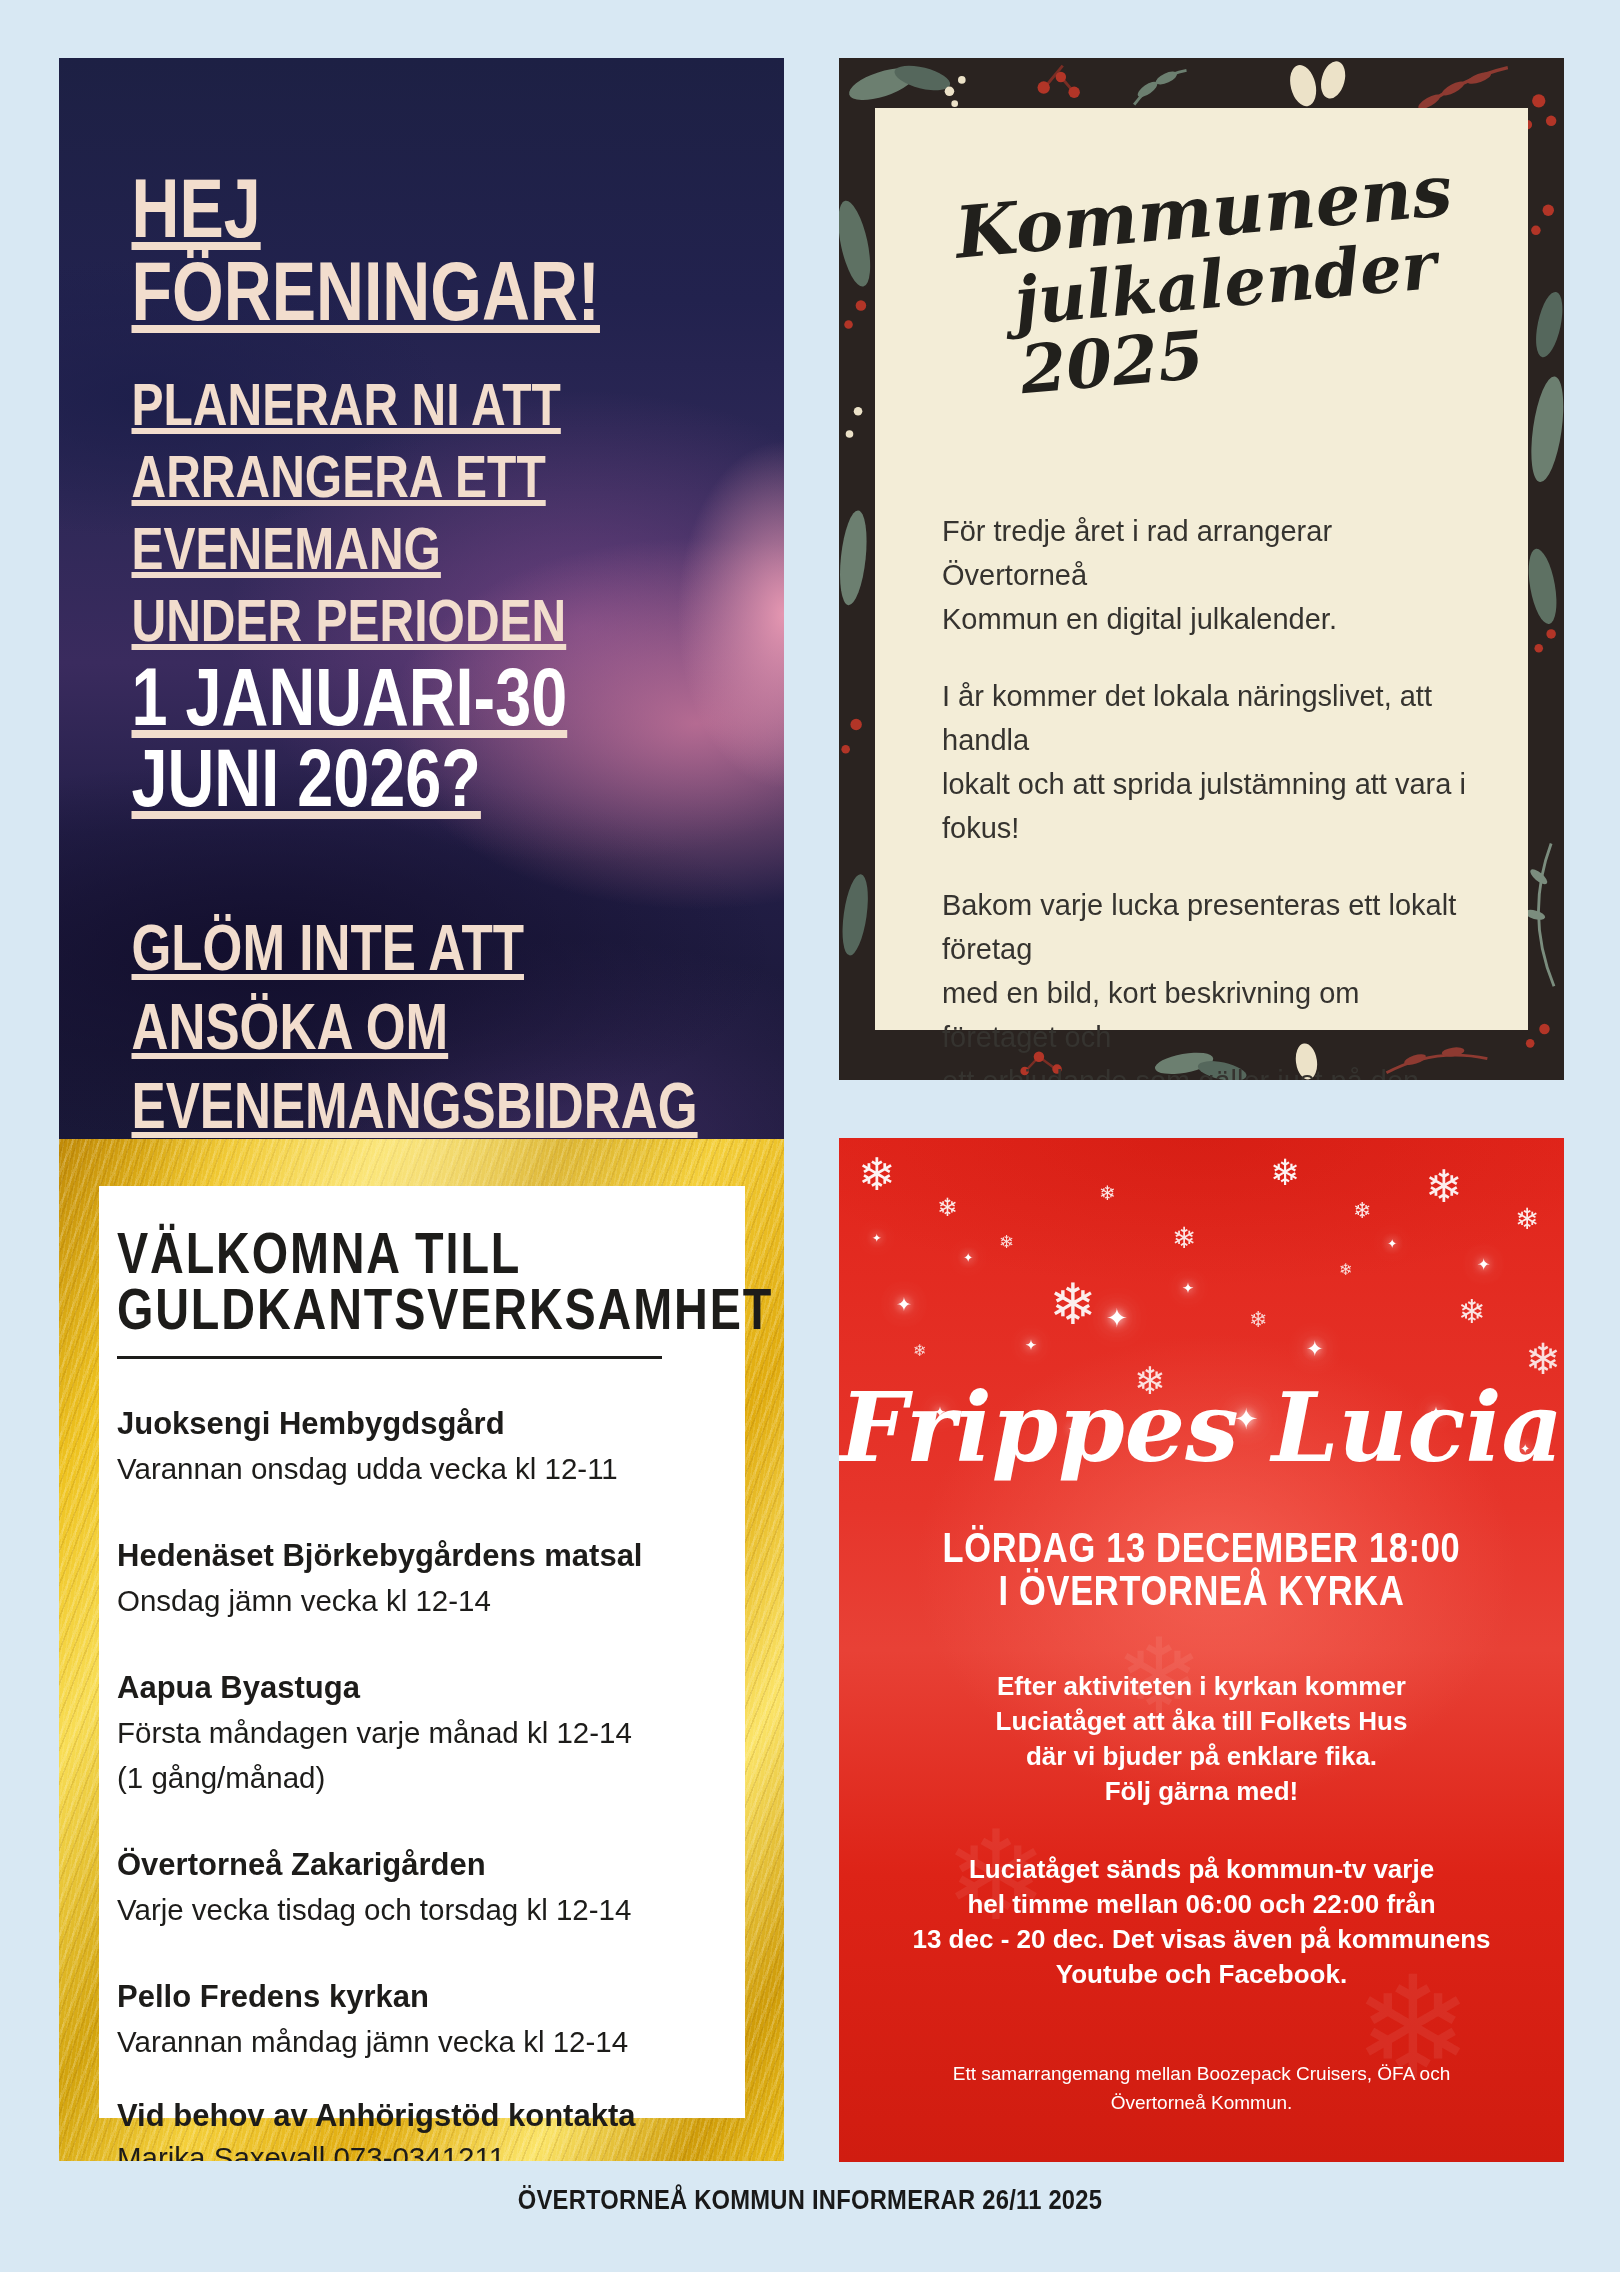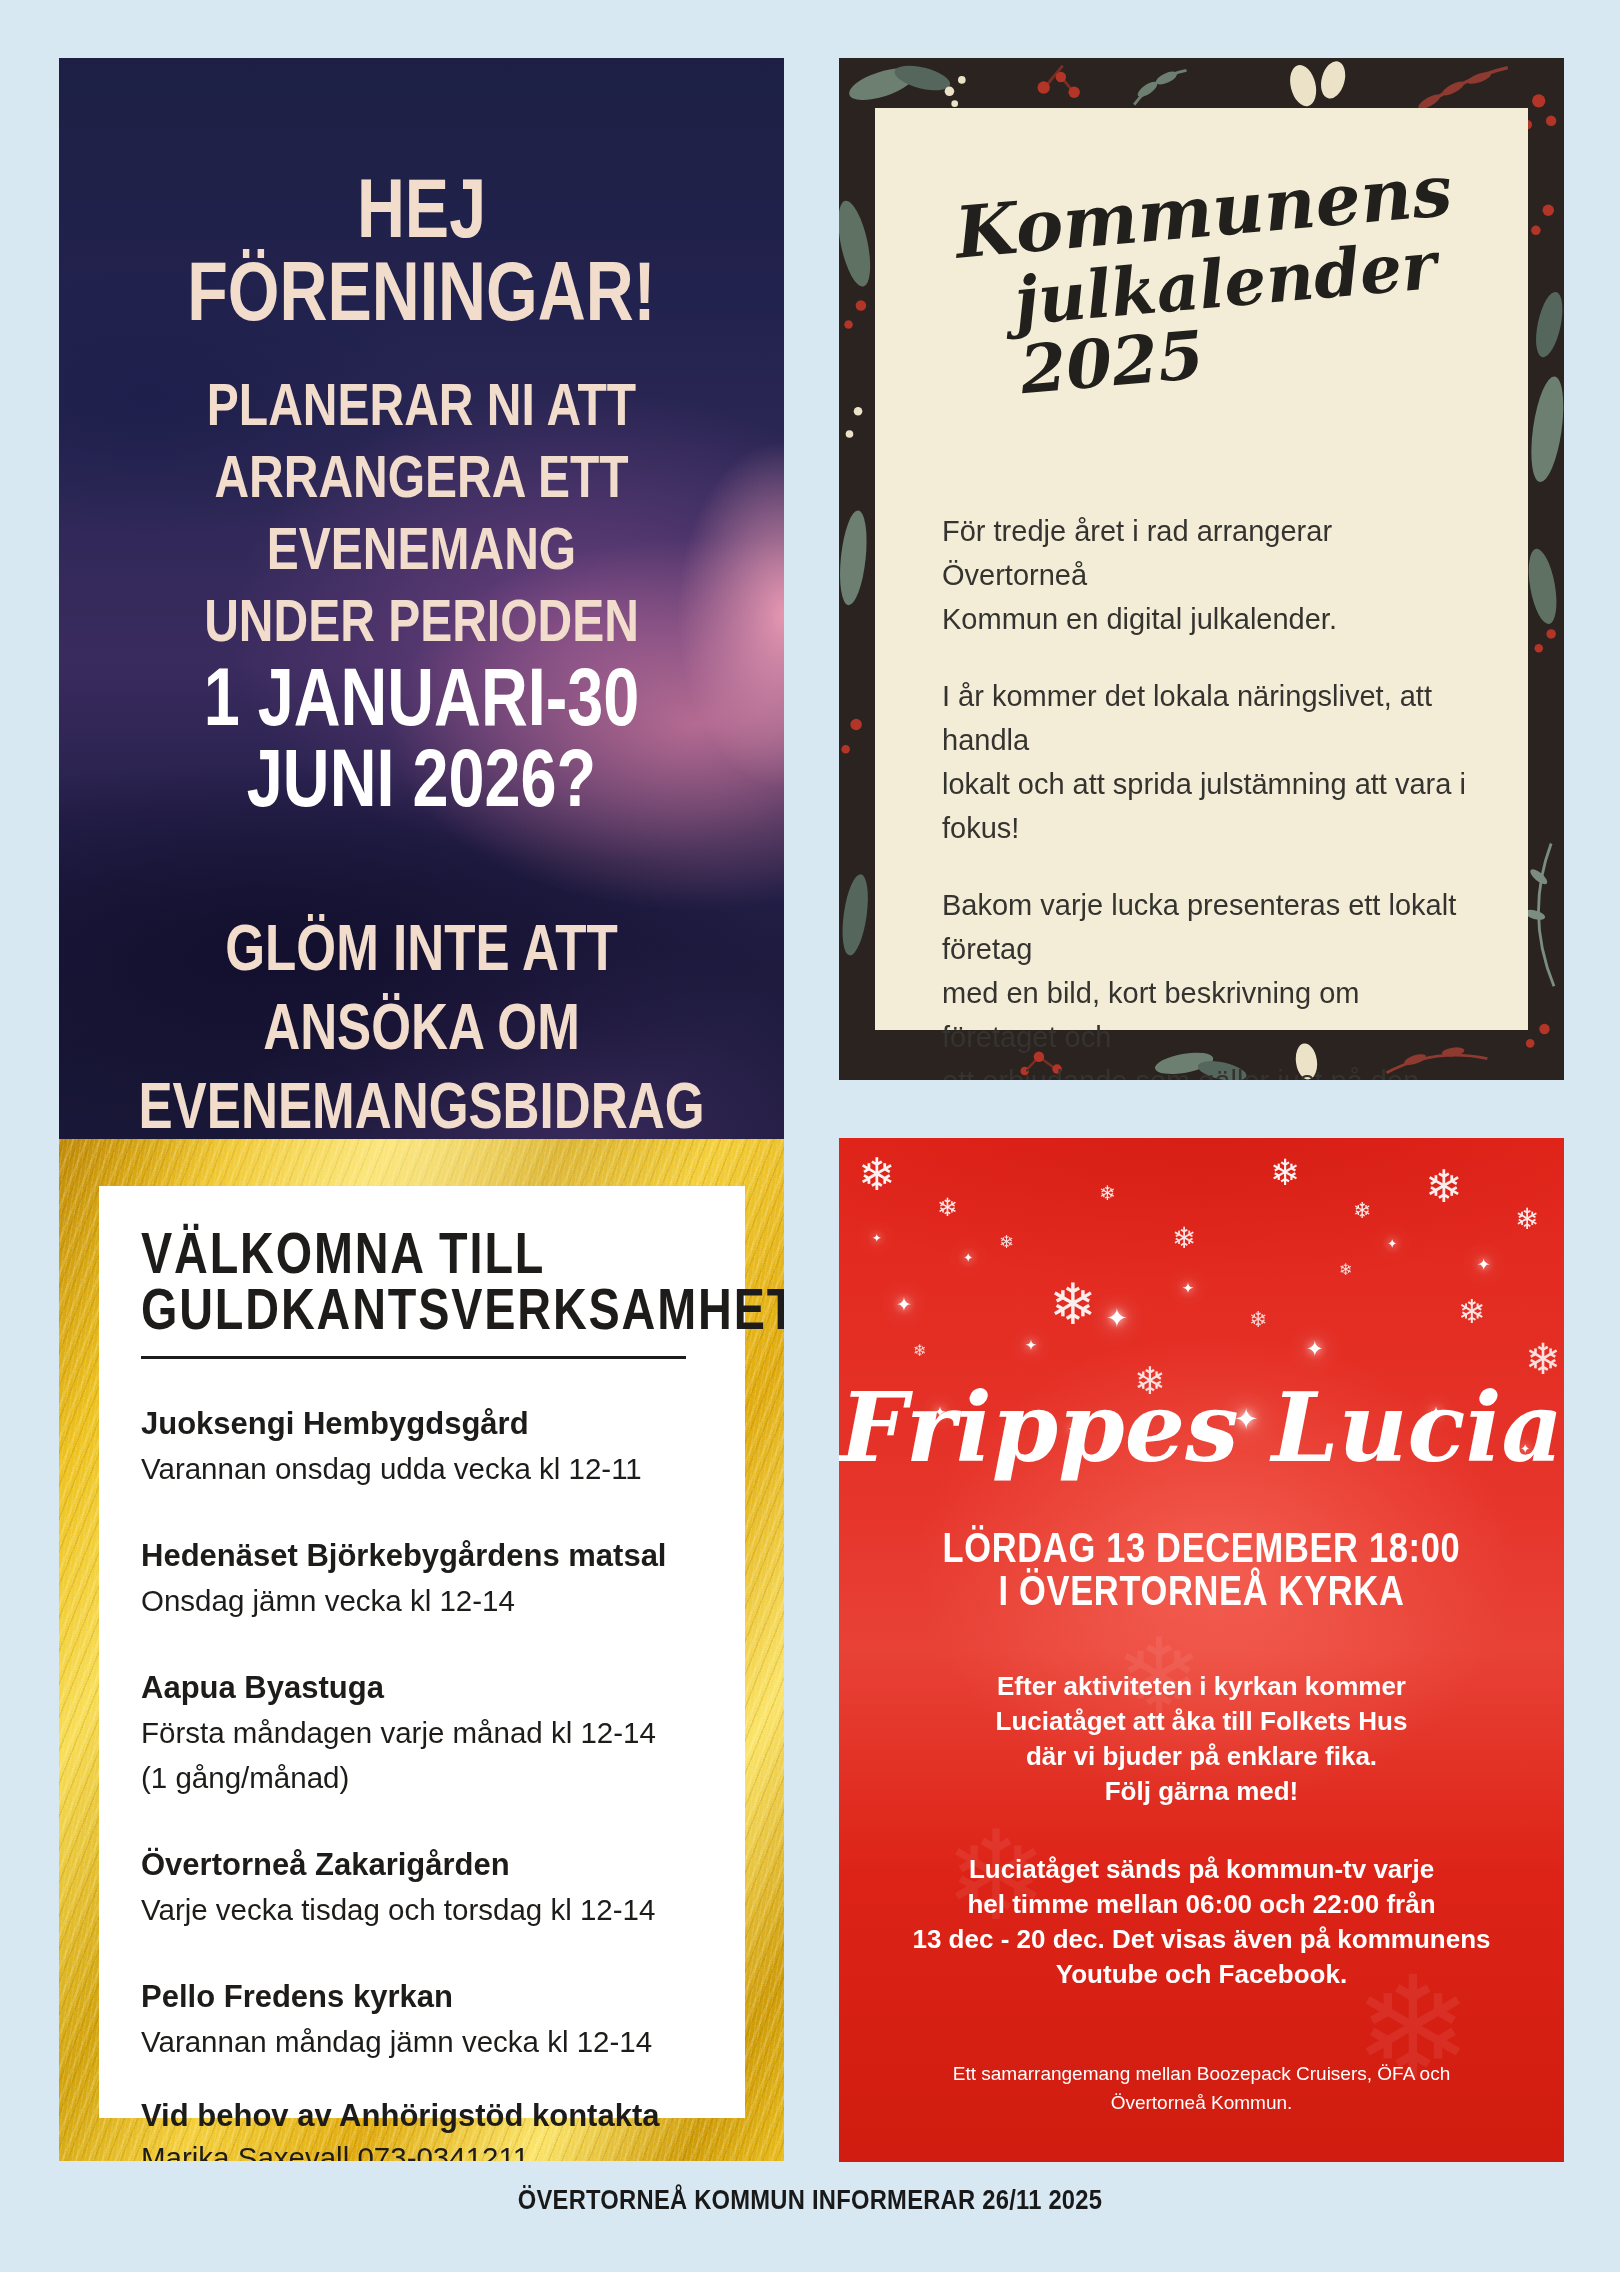--- a/index.html
+++ b/index.html
@@ -15,21 +15,21 @@
   #panel-foreningar{
     left:59px;top:58px;width:725px;height:1210px;
     background:
       radial-gradient(ellipse 152px 248px at 100% 46%, rgba(235,155,180,.95), transparent 70%),
       radial-gradient(ellipse 476px 286px at 88% 55%, rgba(216,126,160,.75), transparent 65%),
       radial-gradient(ellipse 571px 381px at 72% 47%, rgba(148,82,152,.55), transparent 62%),
       radial-gradient(ellipse 714px 267px at 28% 74%, rgba(18,14,44,.95), transparent 72%),
       radial-gradient(ellipse 571px 333px at 72% 90%, rgba(92,62,132,.45), transparent 62%),
       radial-gradient(ellipse 429px 200px at 12% 28%, rgba(28,30,74,.85), transparent 70%),
       linear-gradient(180deg,#1d2044 0%,#22224e 20%,#2e2857 36%,#3a2b5e 50%,#241f49 64%,#1a1838 82%,#181737 100%);
-    text-align:center;color:#f2ddcd;font-weight:700;
+    color:#f2ddcd;font-weight:700;text-decoration:underline;
   }
   .condense{transform:scaleX(0.8);transform-origin:50% 50%;}
   .p1-title{margin-top:109px;font-size:83px;line-height:1;}
   .p1-intro{margin-top:36px;font-size:60px;line-height:72px;}
   .p1-period{font-size:81px;line-height:81px;color:#ffffff;}
   .p1-reminder{margin-top:90px;font-size:64px;line-height:79px;}
 
   
   #panel-julkalender{
     left:839px;top:58px;width:725px;height:1022px;
@@ -52,21 +52,21 @@
     left:59px;top:1139px;width:725px;height:1022px;
     background:
       radial-gradient(ellipse at 50% 6%, rgba(255,242,175,.5), transparent 55%),
       repeating-linear-gradient(112deg, rgba(255,255,255,.15) 0 2.4px, rgba(0,0,0,0) 2.4px 5.2px, rgba(120,70,0,.13) 5.2px 6.7px, rgba(0,0,0,0) 6.7px 12.4px),
       repeating-linear-gradient(99deg, rgba(255,250,205,.12) 0 1.4px, transparent 1.4px 4.3px),
       linear-gradient(118deg,#c08a08 0%,#eec21f 14%,#f8dd55 26%,#d2a30d 40%,#f4cf3a 52%,#e0ab0e 66%,#fbe468 80%,#cf9c09 92%,#e8bb1a 100%);
   }
   .gold-inner{
     position:absolute;left:40px;right:39px;top:47px;bottom:43px;
     background:#ffffff;color:#1d1c1a;
-    padding:0 29px 0 42px;box-sizing:border-box;
+    padding:0 29px 0 18px;box-sizing:border-box;
   }
   .gk-heading{margin-top:39px;font-size:57px;line-height:56px;font-weight:700;
     letter-spacing:0.04em;transform:scaleX(0.82);transform-origin:0 50%;white-space:nowrap;}
   .gk-divider{margin-top:19px;height:2.9px;width:545px;background:#1d1c1a;}
   .gk-entries{margin-top:29.5px;}
   .gk-entry{margin-bottom:14.3px;margin-top:42px;}
   .gk-name{font-size:31px;line-height:45px;font-weight:700;}
   .gk-line{font-size:29.5px;line-height:45px;font-weight:400;}
   .gk-contact{margin-top:31px;}
   .gk-contact .gk-name{line-height:42px;}

